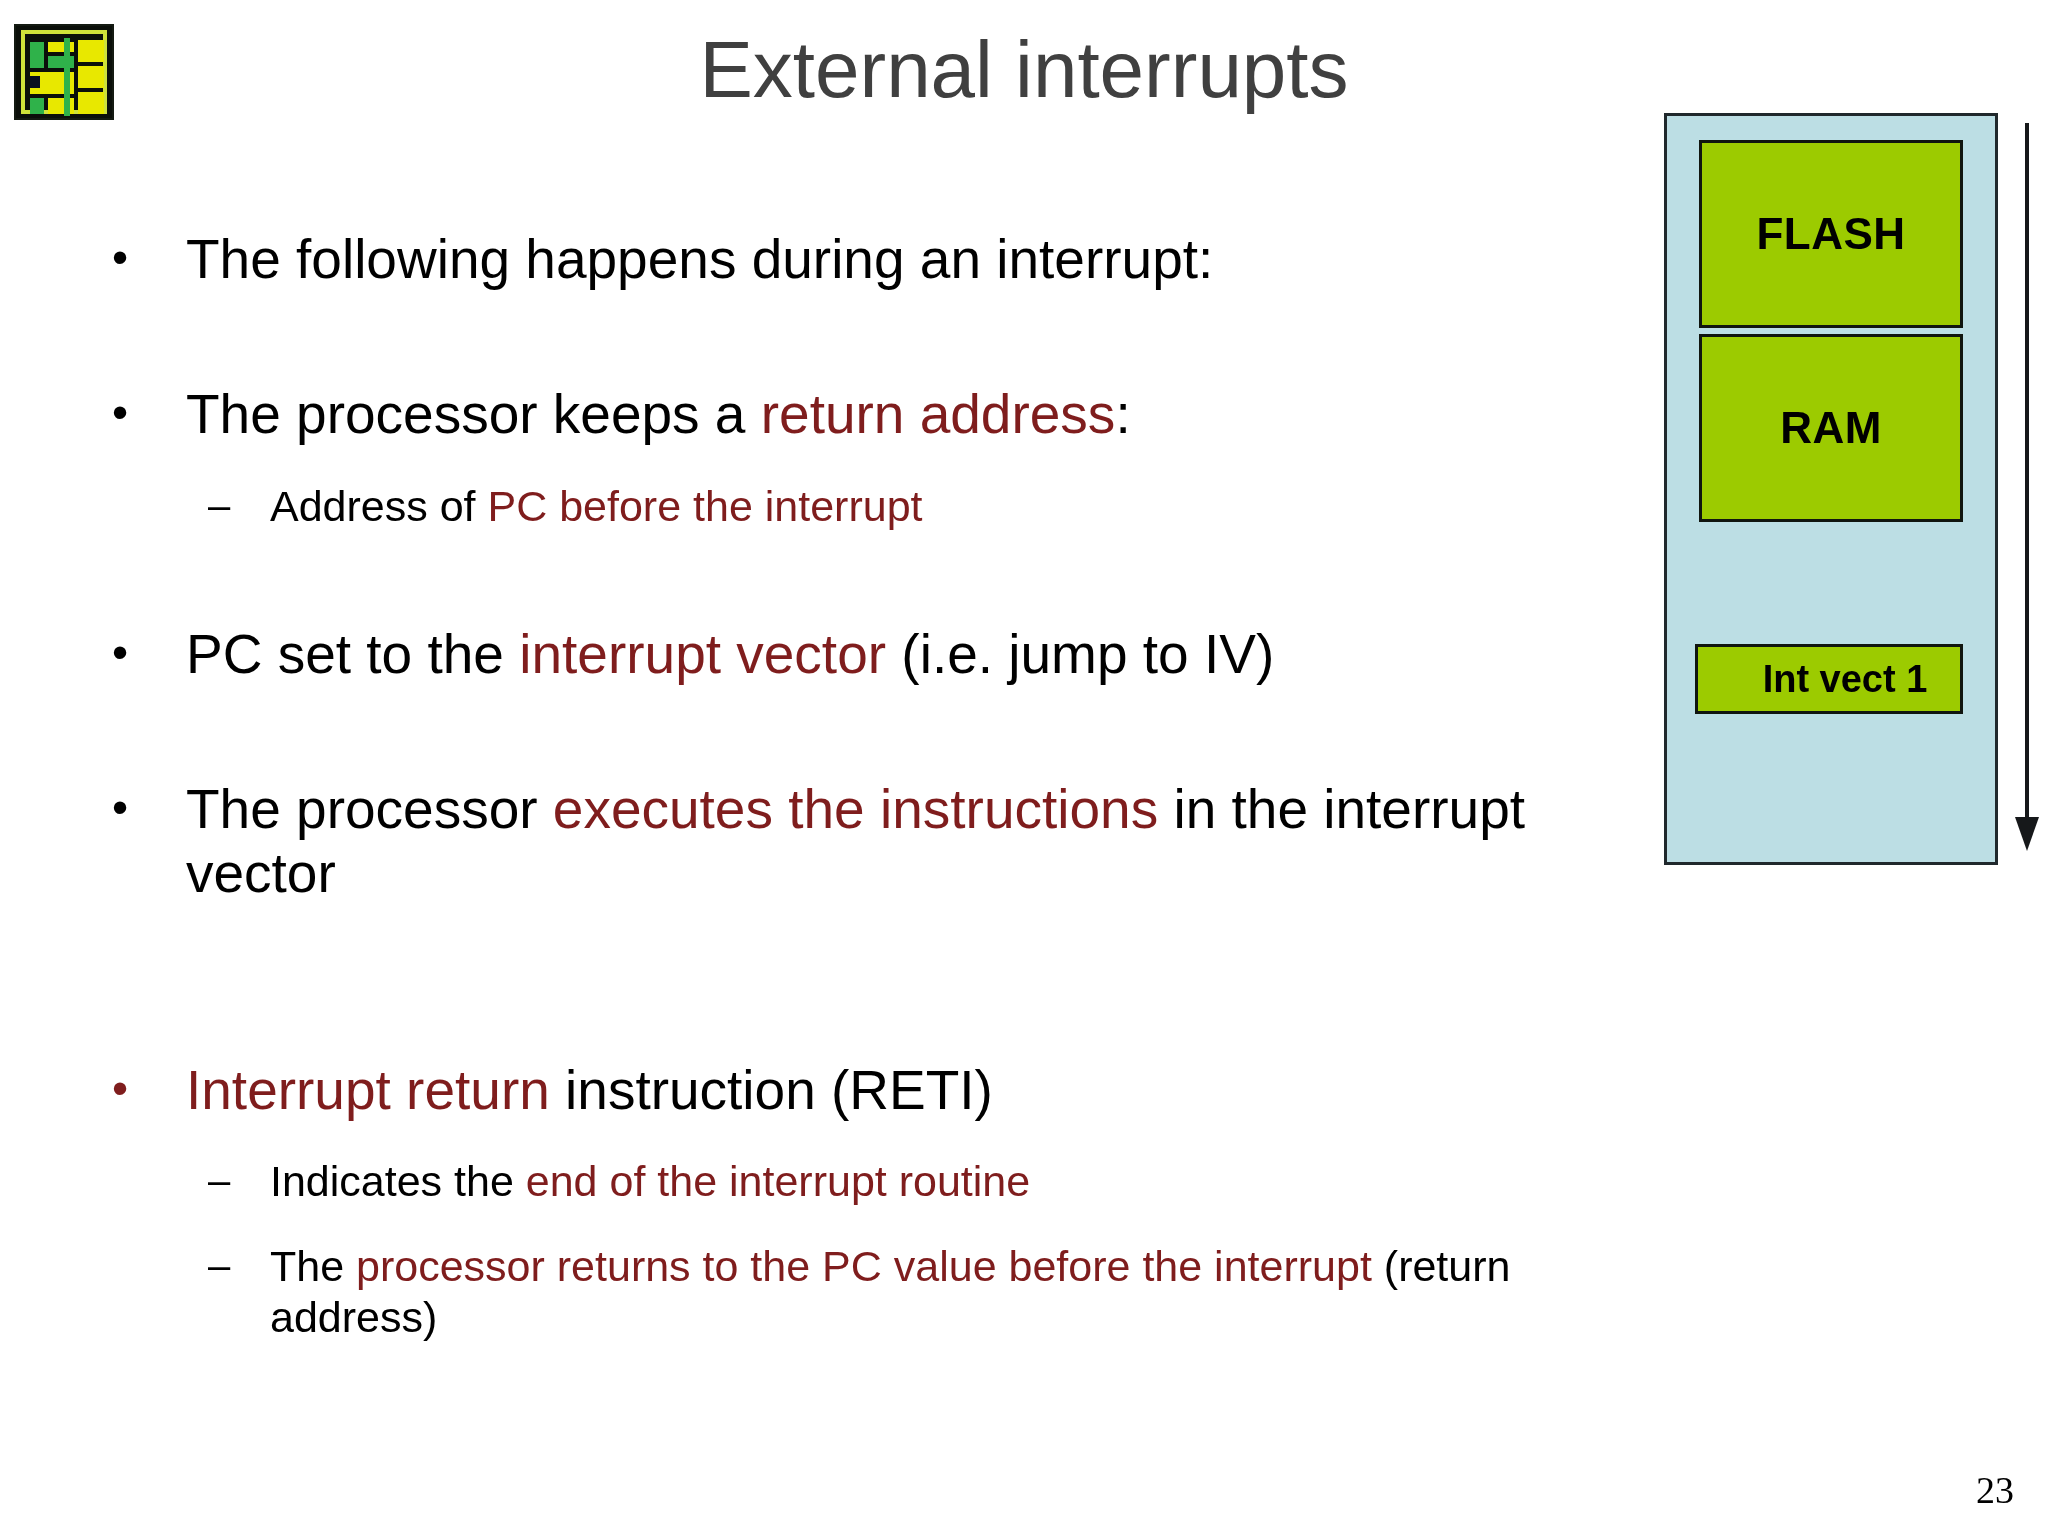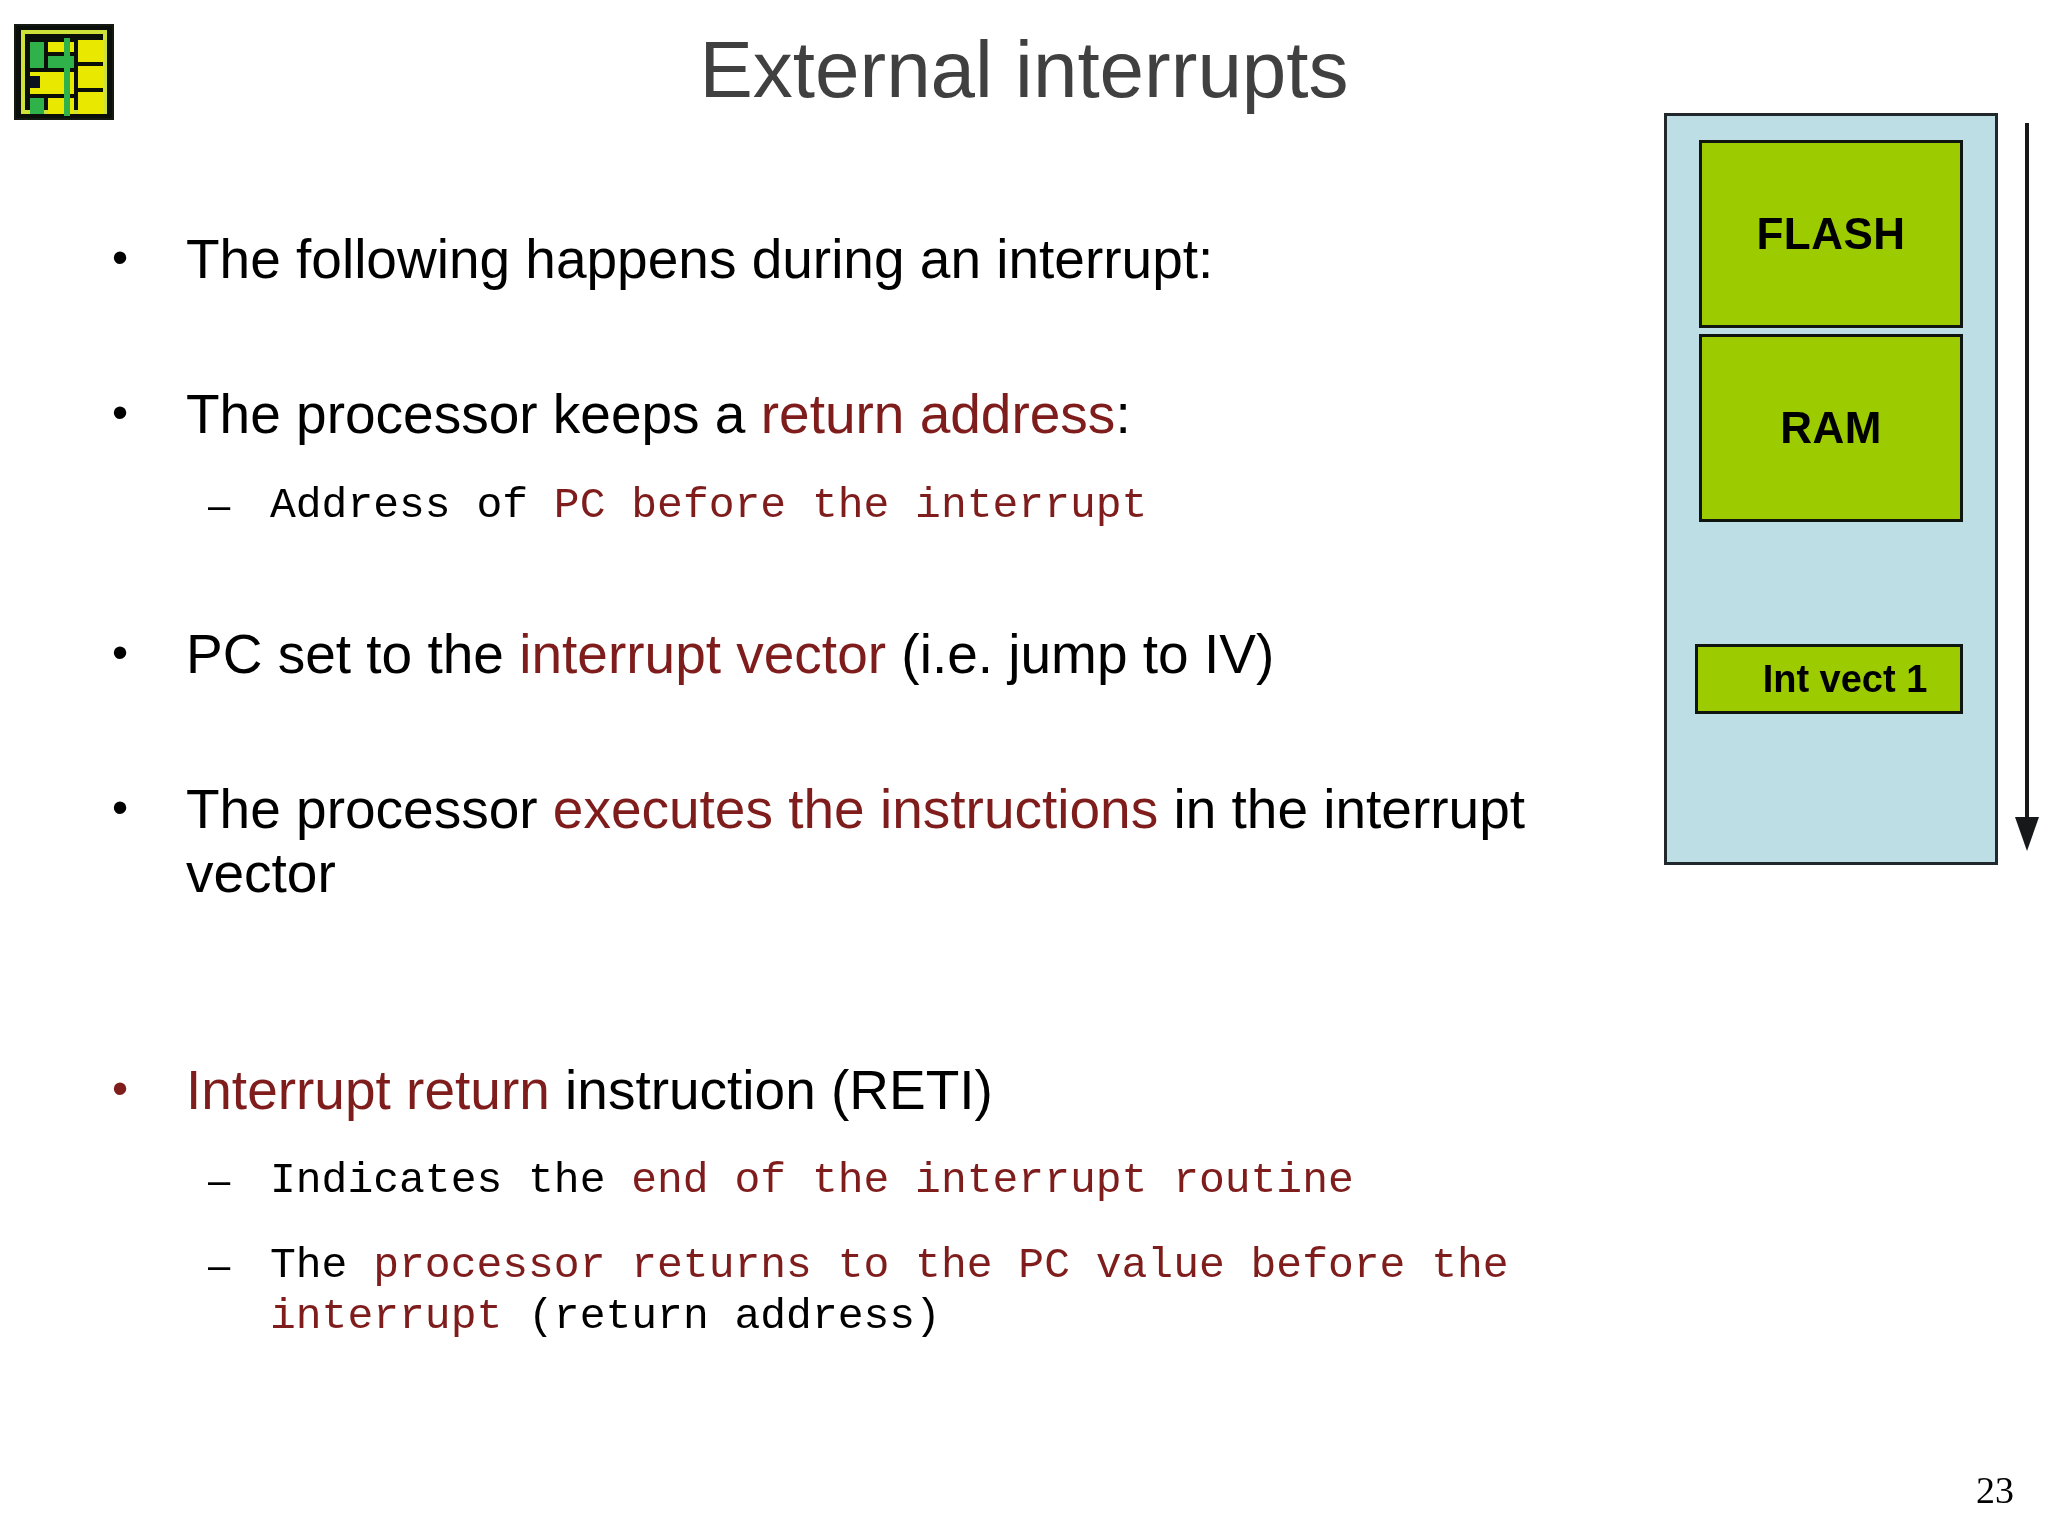--- a/index.html
+++ b/index.html
@@ -88,21 +88,21 @@
     line-height: 1.18;
     color: #000000;
     margin-left: 100px;
   }
   .lvl2 .marker {
     width: 62px;
     flex: 0 0 62px;
     font-size: 40px;
     line-height: 1.20;
   }
-  .lvl2 .txt { flex: 1 1 auto; font-family: Liberation Mono, monospace; }
+  .lvl2 .txt { flex: 1 1 auto; }
 
   .blue { color: #7f1d1d; }
   .black { color: #000000; }
 
   .gap-sm { height: 34px; }
   .gap-md { height: 62px; }
   .gap-xl { height: 92px; }
 
   
   .memdiag {

